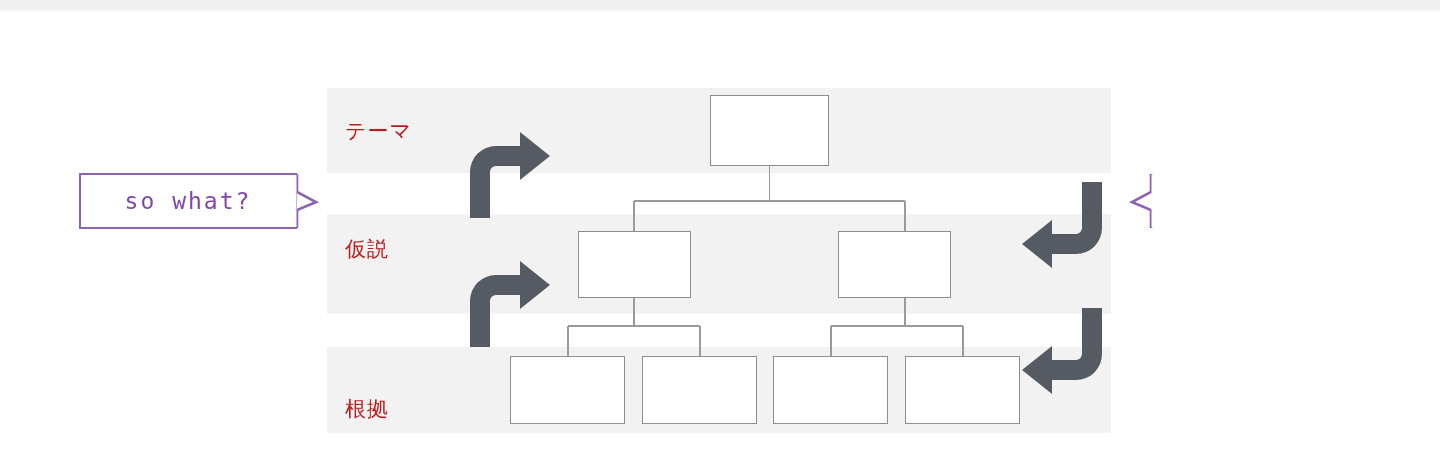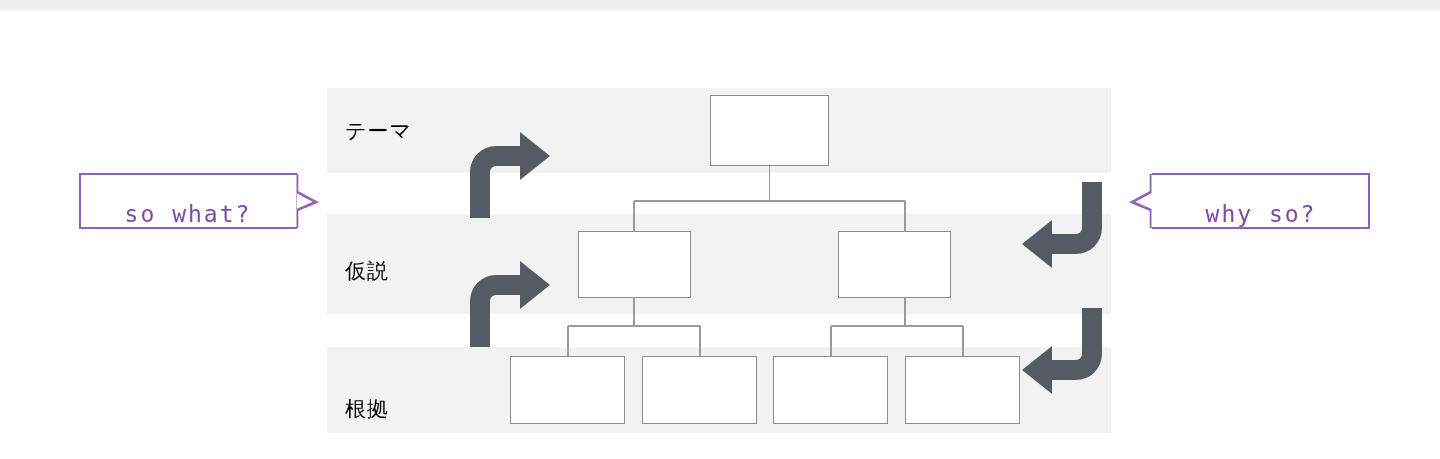--- a/index.html
+++ b/index.html
@@ -34,27 +34,27 @@
     background: #f2f2f2;
   }
   .band-theme  { top: 88px;  height: 85px; }
   .band-hyp    { top: 214px; height: 100px; }
   .band-basis  { top: 347px; height: 86px; }
 
   .band-label {
     position: absolute;
     left: 345px;
     font-size: 21px;
-    color: #000000;
+    color: #b91c1c;
     letter-spacing: 1px;
     font-family: "DejaVu Sans", "Liberation Sans", sans-serif;
     white-space: nowrap;
   }
   .label-theme { top: 117px; }
-  .label-hyp   { top: 257px; }
+  .label-hyp   { top: 235px; }
   .label-basis { top: 363px; margin-top: 32px; }
 
   
   .node {
     position: absolute;
     background: #ffffff;
     border: 1.5px solid #8d8d8d;
     box-sizing: border-box;
   }
 
@@ -73,21 +73,21 @@
     position: absolute;
   }
 
   
   .callout {
     position: absolute;
     border: 2px solid #8e63b5;
     background: #ffffff;
     box-sizing: border-box;
     display: flex;
-    align-items: flex-end;
+    align-items: center;
     justify-content: center;
   }
   .callout-text {
     color: #8048a8;
     font-size: 23px;
     letter-spacing: 2px;
     font-family: "DejaVu Sans Mono", "Liberation Mono", monospace;
     white-space: nowrap;
   }
   .callout-tail {
@@ -163,21 +163,18 @@
   </svg>
 
   <div class="callout" style="left:79px; top:173px; width:218px; height:56px;">
     <span class="callout-text">so what?</span>
   </div>
   <svg class="callout-tail" style="left:294px; top:173px;" width="28" height="56" viewBox="0 0 28 56" xmlns="http://www.w3.org/2000/svg">
     <path d="M 3 1 L 3 19 L 22 29 L 3 37 L 3 55" fill="#ffffff" stroke="#8e63b5" stroke-width="2.6" stroke-linejoin="miter"></path>
     <path d="M 1 2 L 1 54" stroke="#ffffff" stroke-width="3"></path>
   </svg>
 
-  <div class="callout" style="left:1152px; top:173px; width:218px; height:56px;">
-    <span class="callout-text">why so?</span>
-  </div>
   <svg class="callout-tail" style="left:1126px; top:173px;" width="28" height="56" viewBox="0 0 28 56" xmlns="http://www.w3.org/2000/svg">
     <path d="M 25 1 L 25 19 L 6 29 L 25 37 L 25 55" fill="#ffffff" stroke="#8e63b5" stroke-width="2.6" stroke-linejoin="miter"></path>
     <path d="M 27 2 L 27 54" stroke="#ffffff" stroke-width="3"></path>
   </svg>
 
 </div>
 
 </body></html>

